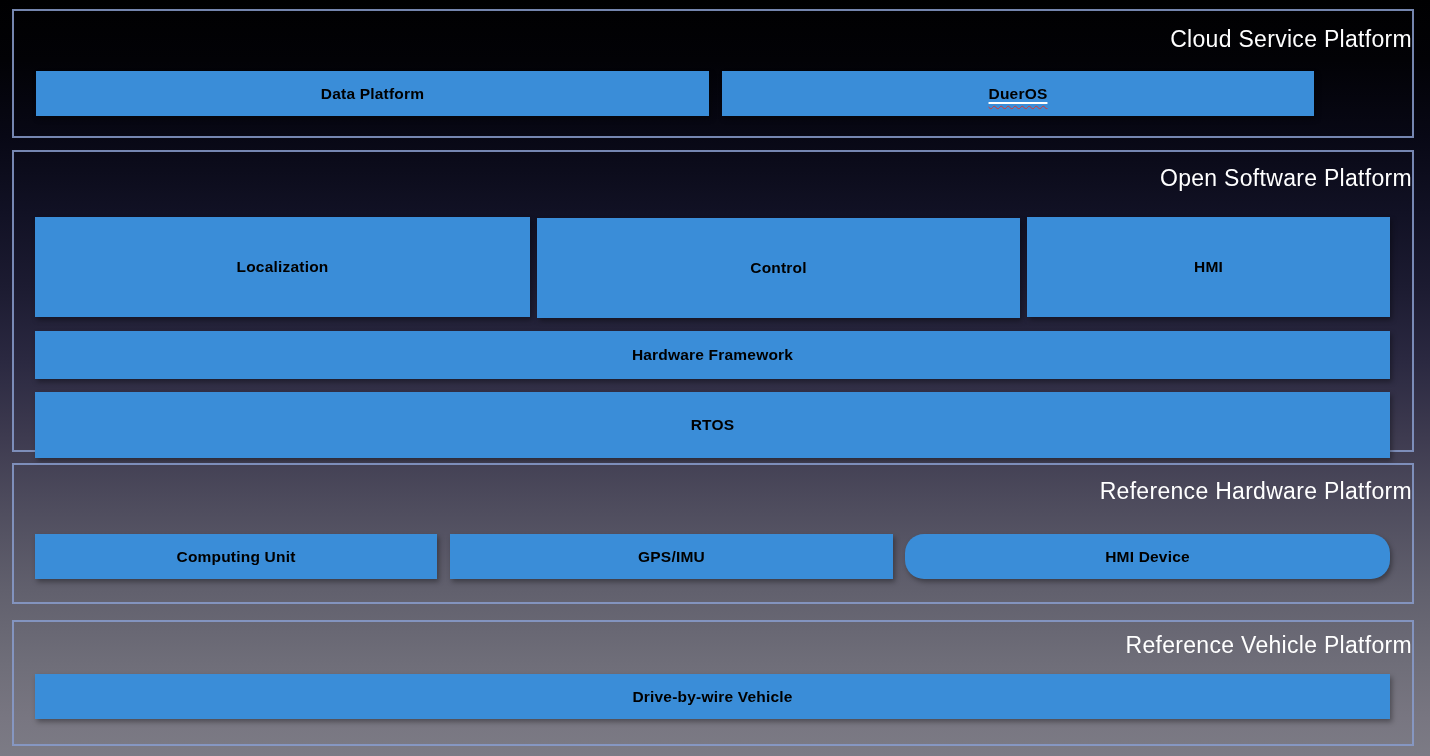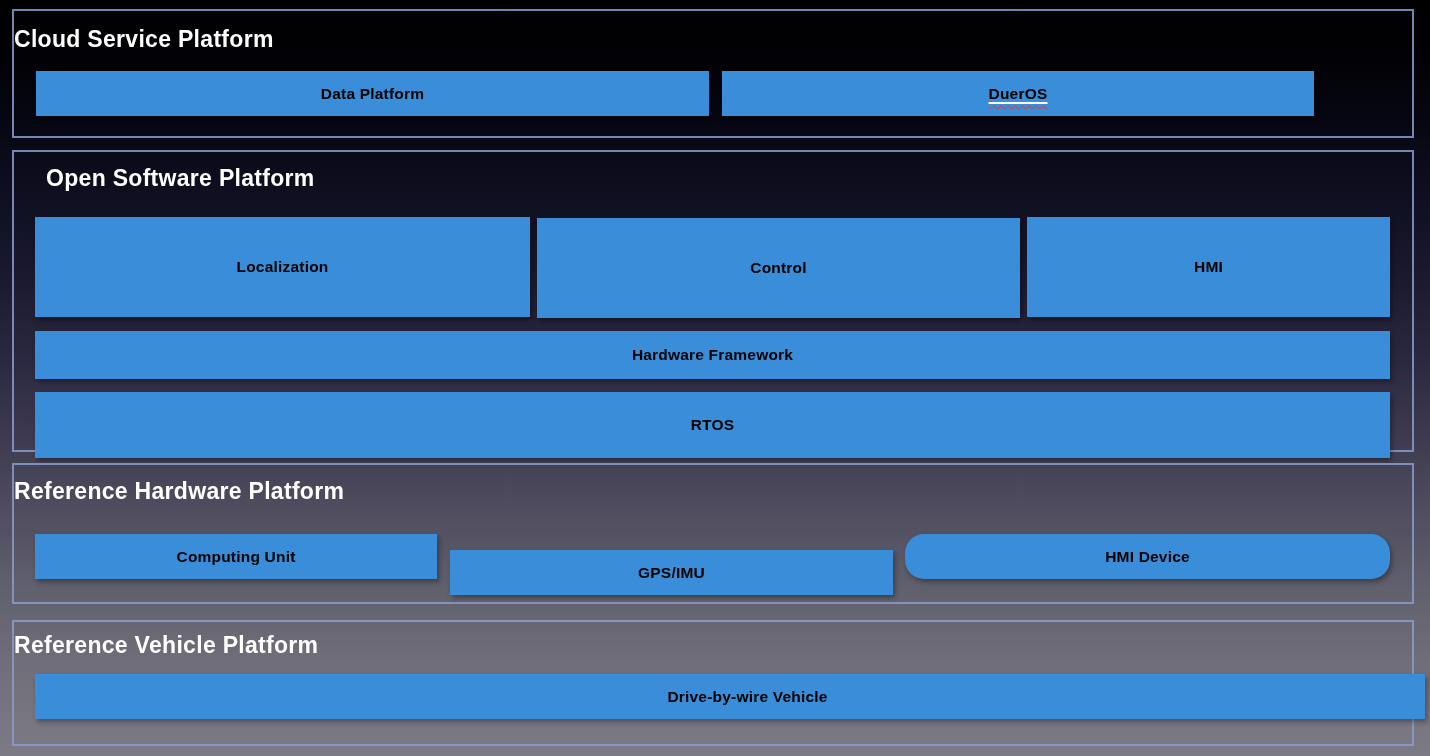--- a/index.html
+++ b/index.html
@@ -32,22 +32,22 @@
     left: 12px;
     width: 1402px;
     border: 2px solid rgba(136, 156, 205, 0.85);
     box-sizing: border-box;
   }
   .sec1 { top: 9px;   height: 129px; }
   .sec2 { top: 150px; height: 302px; }
   .sec3 { top: 463px; height: 141px; }
   .sec4 { top: 620px; height: 126px; }
   .section-title {
-    text-align: left;
-    font-weight: bold;
+    text-align: right;
+    font-weight: normal;
     font-size: 23px;
     color: #ffffff;
     letter-spacing: 0.3px;
     line-height: 24px;
   }
   .sec1 .section-title { margin-top: 16px; }
   .sec2 .section-title { margin-top: 14px; padding-left: 32px; }
   .sec3 .section-title { margin-top: 14px; }
   .sec4 .section-title { margin-top: 11px; }
   .bluebox {
@@ -67,24 +67,24 @@
   .b-data-platform { left: 22px;  top: 60px;  width: 673px;  height: 45px; }
   .b-dueros        { left: 708px; top: 60px;  width: 592px;  height: 45px; }
   
   .b-localization  { left: 21px;   top: 65px;  width: 495px;  height: 100px; }
   .b-control       { left: 523px;  top: 66px;  width: 483px;  height: 100px; }
   .b-hmi           { left: 1013px; top: 65px;  width: 363px;  height: 100px; }
   .b-runtime       { left: 21px;   top: 179px; width: 1355px; height: 48px; }
   .b-rtos          { left: 21px;   top: 240px; width: 1355px; height: 66px; }
   
   .b-computing     { left: 21px;  top: 69px; width: 402px; height: 45px; }
-  .b-gpsimu        { left: 436px; top: 69px; width: 443px; height: 45px; margin-top: 16px; }
+  .b-gpsimu        { left: 436px; top: 69px; width: 443px; height: 45px; }
   .b-hmi-device    { left: 891px; top: 69px; width: 485px; height: 45px; border-radius: 19px; }
   
-  .b-dbw-vehicle   { left: 21px;  top: 52px; width: 1355px; height: 45px; padding-left: 35px; }
+  .b-dbw-vehicle   { left: 21px;  top: 52px; width: 1355px; height: 45px; }
   
   .u-solid {
     text-decoration-line: underline;
     text-decoration-style: solid;
     text-decoration-color: #ffffff;
     text-decoration-thickness: 1.5px;
     text-underline-offset: 3px;
   }
   .u-wavy {
     text-decoration-line: underline;

